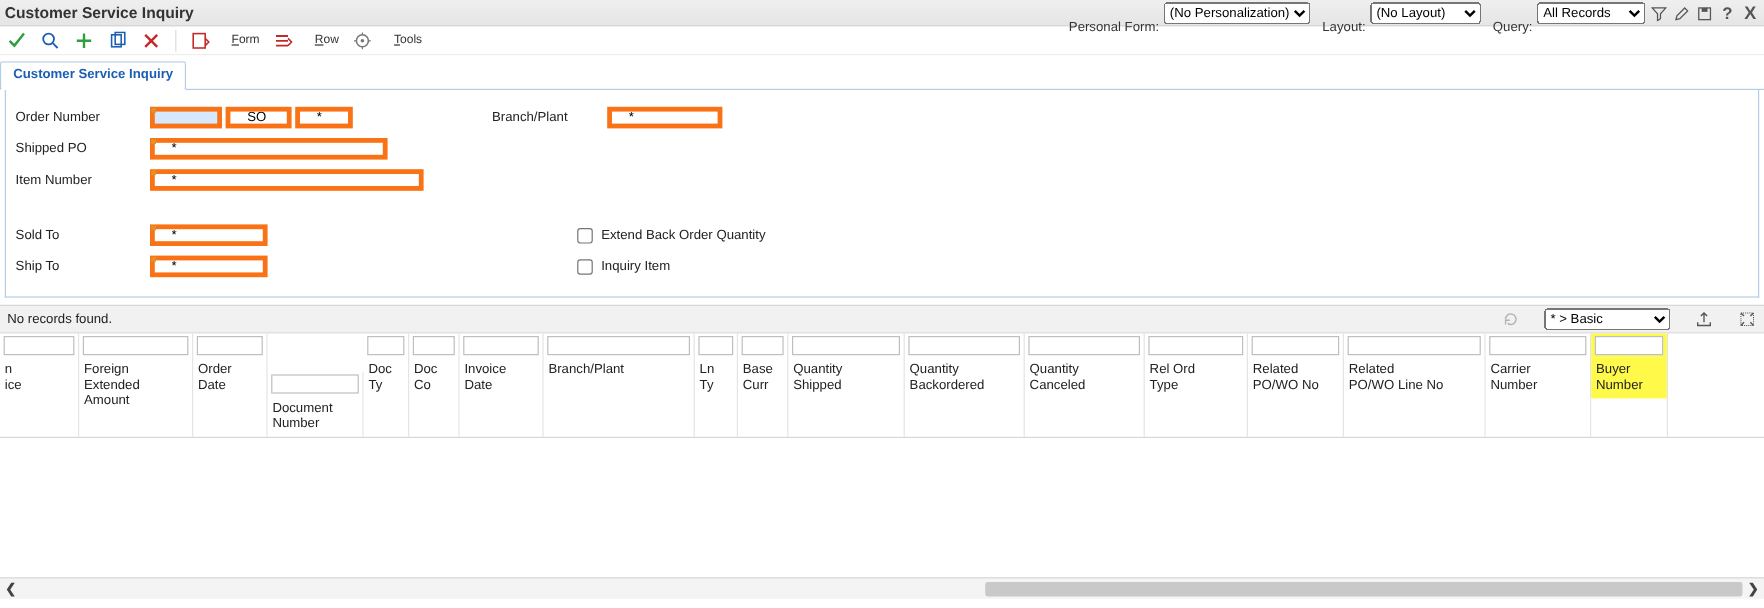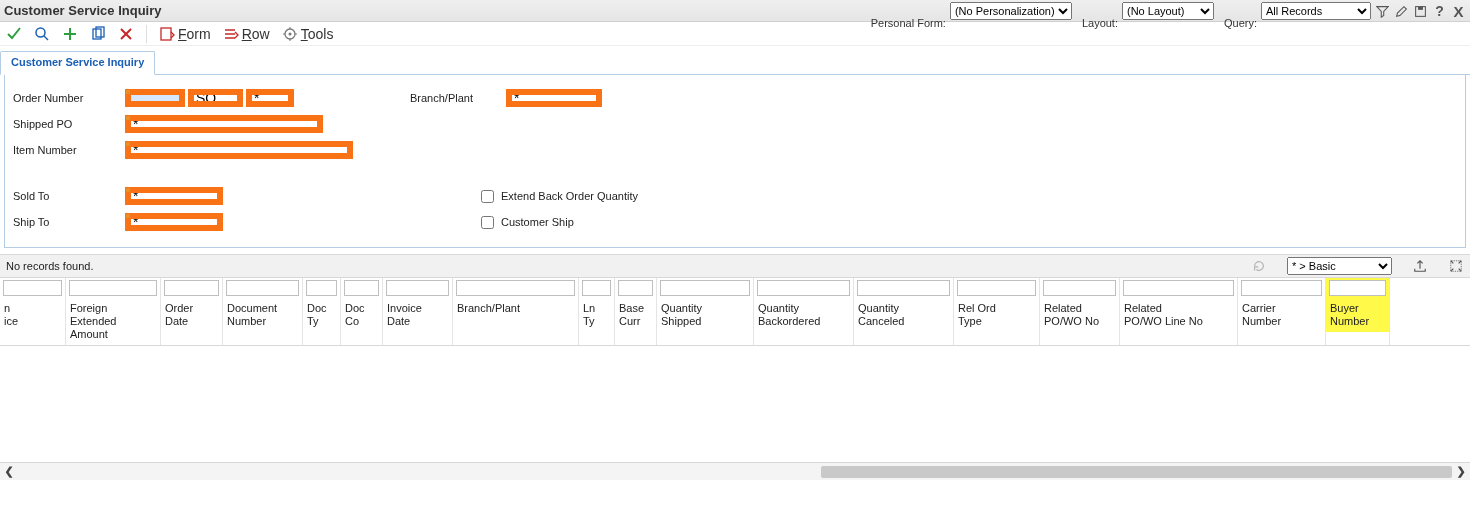--- a/index.html
+++ b/index.html
@@ -48,22 +48,22 @@
   }
   .toolbar {
     height: 24px;
     display: flex;
     align-items: center;
     gap: 12px;
     padding: 0 6px;
     border-bottom: 1px solid #eee;
   }
   .toolbar .tb {
-    display:flex; align-items:center; gap:3px; cursor:pointer; color:#333;
-    font-size: 14px;
+    display:flex; align-items:center; gap:18px; cursor:pointer; color:#333;
+    font-size: 10px;
   }
   .toolbar svg { display:block; }
   .tabs {
     display:flex;
     padding-left: 0px;
     margin-top: 4px;
     border-bottom: 1px solid #b5cde4;
   }
   .tab {
     padding: 4px 10px 6px 10px;
@@ -83,21 +83,21 @@
   }
   .form-outer {
     margin: 0 4px 6px 4px;
     border: 1px solid #b5cde4;
     border-top: none;
     padding: 10px 8px 12px 8px;
   }
   .form-row { display:flex; align-items:center; height:26px; }
   .form-label { width: 112px; color:#222; }
   .form-input {
-    font-size:14px; height:18px; border:6px solid #f97316; padding:0 2px;
+    font-size:11px; height:18px; border:4px solid #f97316; padding:0 14px;
   }
   .qbe {
     position:absolute;
     top:1px; left:1px; width:4px; height:4px; background:#e58f2a;
   }
   .input-wrap { position:relative; display:inline-block; }
   .check { display:flex; align-items:center; gap:4px; }
   .check input { width:13px; height:13px; }
   .grid-status {
     height:24px;
@@ -158,21 +158,21 @@
   <div class="right">
     <label>Personal Form:</label>
     <select>
       <option>(No Personalization)</option>
     </select>
     <label>Layout:</label>
     <select style="width:92px">
       <option>(No Layout)</option>
     </select>
     <label>Query:</label>
-    <select style="width:110px">
+    <select style="width:90px">
       <option>All Records</option>
     </select>
     <span class="ticon">
       <svg width="13" height="13" viewBox="0 0 16 16">
           <path d="M1 2h14l-5.5 6v5l-3 2v-7z" fill="none" stroke="#555" stroke-width="1.3"></path>
         </svg>
     </span>
     <span class="ticon">
       <svg width="13" height="13" viewBox="0 0 16 16">
           <path d="M2 14l1-4 8-8 3 3-8 8-4 1z" fill="none" stroke="#555" stroke-width="1.3"></path>
@@ -290,21 +290,21 @@
     </label>
   </div>
   <div class="form-row">
     <div class="form-label">Ship To</div>
     <span class="input-wrap"><span class="qbe"></span>
       <input class="form-input" style="width: 98px;" value="*">
     </span>
     <div style="width:254px"></div>
     <label class="check">
       <input type="checkbox" style="">
-      <span>Customer Ship</span>
+      <span>Inquiry Item</span>
     </label>
   </div>
 </div>
 
 <div class="grid-status">
   <span>No records found.</span>
   <div class="rtools">
     <span class="gicon" style="opacity:.4">
       <svg width="14" height="14" viewBox="0 0 16 16">
           <path d="M3 8a5 5 0 1 1 2 4" fill="none" stroke="#555" stroke-width="1.3"></path>
@@ -341,21 +341,21 @@
         <input style="">
       </div>
       <div class="hdr">Foreign Extended<br>Amount</div>
     </div>
     <div class="col" style="width: 62px;">
       <div class="filter">
         <input style="">
       </div>
       <div class="hdr">Order<br>Date</div>
     </div>
-    <div class="col" style="width: 80px;">
+    <div class="col" style="width: 80px; margin-top: 32px;">
       <div class="filter">
         <input style="">
       </div>
       <div class="hdr">Document<br>Number</div>
     </div>
     <div class="col" style="width: 38px;">
       <div class="filter">
         <input style="">
       </div>
       <div class="hdr">Doc<br>Ty</div>

